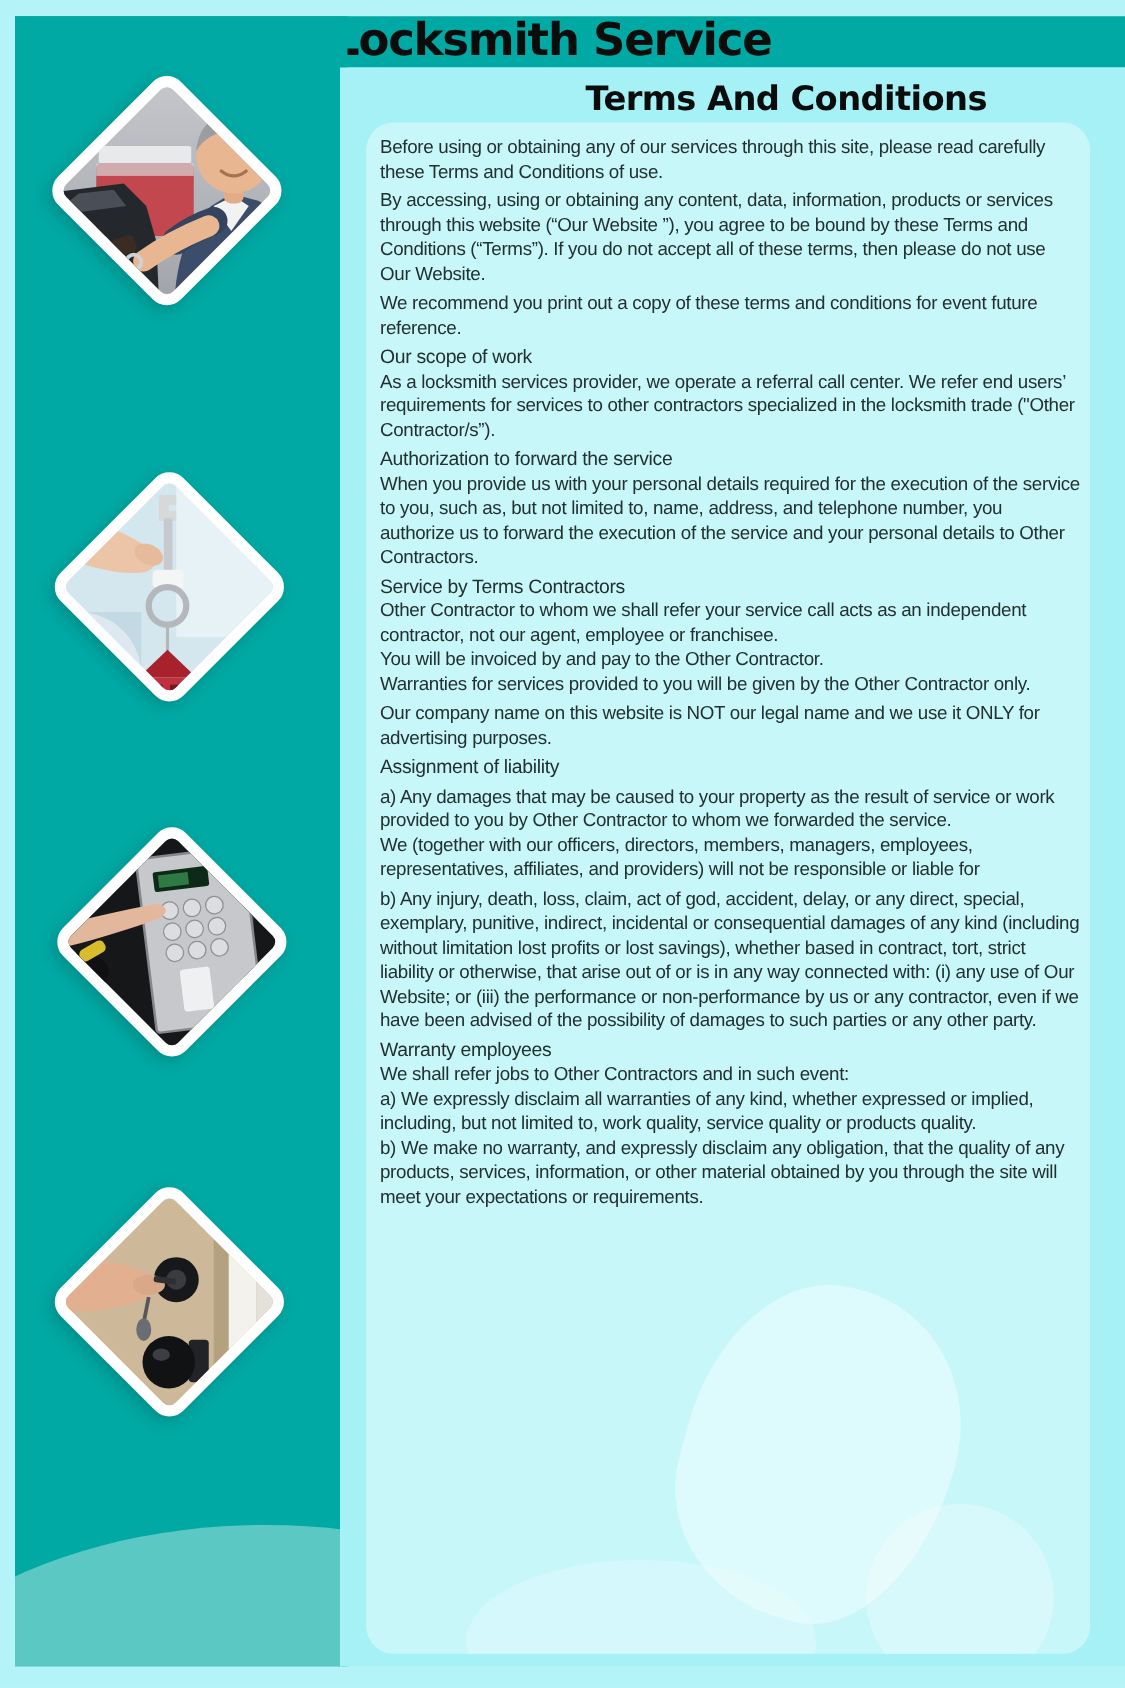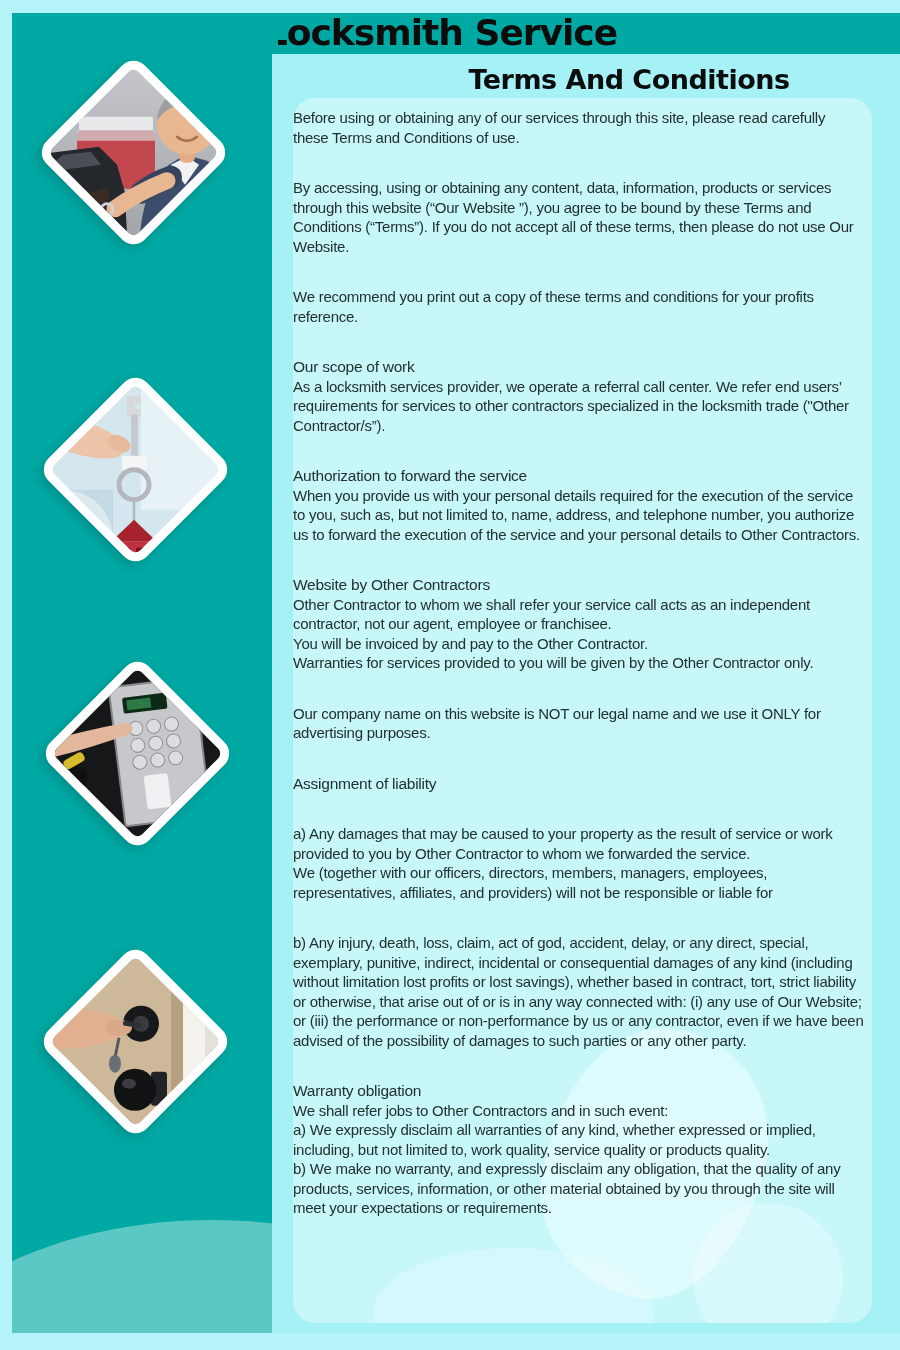--- a/index.html
+++ b/index.html
@@ -32,27 +32,27 @@
   .d3{left:56px;top:671px;}
   .d4{left:54px;top:959px;}
 
   
   .content{position:absolute;left:272px;top:54px;width:714px;height:1279px;background:var(--content-bg);}
   .content h2{
     margin-top:10px;text-align:center;font-family:"DejaVu Sans",sans-serif;font-weight:800;
     font-size:27px;letter-spacing:-.5px;color:var(--title-color);
   }
   .terms-box{position:absolute;left:21px;top:44px;width:579px;height:1225px;background:var(--box-bg);
-    border-radius:22px;padding:10px 8px 0 0;overflow:hidden;}
+    border-radius:22px;padding:10px 8px 0 11px;overflow:hidden;}
   .deco{position:absolute;background:rgba(255,255,255,.38);}
   .deco-s{left:255px;top:930px;width:215px;height:270px;border-radius:48% 52% 45% 55%/55% 45% 60% 40%;transform:rotate(15deg);}
   .deco-c{left:400px;top:1105px;width:150px;height:150px;border-radius:50%;background:rgba(255,255,255,.30);}
   .deco-b{left:80px;top:1150px;width:280px;height:130px;border-radius:50%;background:rgba(255,255,255,.22);}
   #blocks{position:relative;z-index:1;}
-  .blk{font-size:15px;line-height:19.5px;letter-spacing:-.25px;color:var(--text-color);margin-top:31px;white-space:pre-line;}
+  .blk{font-size:15px;line-height:19.5px;letter-spacing:-.25px;color:var(--text-color);margin-top:4px;white-space:pre-line;}
   .blk.h{font-weight:normal;font-size:15.5px;}
   .blk.tight{margin-top:0;}
   .blk:first-child{margin-top:0;}
 </style>
 </head>
 <body>
 
 <div class="page">
 
   <div class="header-bar">
@@ -174,35 +174,35 @@
 
   <div class="content">
     <h2>Terms And Conditions</h2>
     <div class="terms-box">
       <div class="deco deco-s"></div>
       <div class="deco-c deco"></div>
       <div class="deco-b deco"></div>
       <div id="blocks">
           <div class="blk p">Before using or obtaining any of our services through this site, please read carefully these Terms and Conditions of use.</div>
           <div class="blk p">By accessing, using or obtaining any content, data, information, products or services through this website (“Our Website ”), you agree to be bound by these Terms and Conditions (“Terms”). If you do not accept all of these terms, then please do not use Our Website.</div>
-          <div class="blk p">We recommend you print out a copy of these terms and conditions for your profits reference.</div>
+          <div class="blk p">We recommend you print out a copy of these terms and conditions for event future reference.</div>
           <div class="blk h">Our scope of work</div>
           <div class="blk p tight">As a locksmith services provider, we operate a referral call center. We refer end users’ requirements for services to other contractors specialized in the locksmith trade ("Other Contractor/s”).</div>
           <div class="blk h">Authorization to forward the service</div>
           <div class="blk p tight">When you provide us with your personal details required for the execution of the service to you, such as, but not limited to, name, address, and telephone number, you authorize us to forward the execution of the service and your personal details to Other Contractors.</div>
-          <div class="blk h">Website by Other Contractors</div>
+          <div class="blk h">Service by Terms Contractors</div>
           <div class="blk p tight">Other Contractor to whom we shall refer your service call acts as an independent contractor, not our agent, employee or franchisee.
 You will be invoiced by and pay to the Other Contractor.
 Warranties for services provided to you will be given by the Other Contractor only.</div>
           <div class="blk p">Our company name on this website is NOT our legal name and we use it ONLY for advertising purposes.</div>
           <div class="blk h">Assignment of liability</div>
           <div class="blk p">a) Any damages that may be caused to your property as the result of service or work provided to you by Other Contractor to whom we forwarded the service.</div>
           <div class="blk p tight">We (together with our officers, directors, members, managers, employees, representatives, affiliates, and providers) will not be responsible or liable for</div>
           <div class="blk p">b) Any injury, death, loss, claim, act of god, accident, delay, or any direct, special, exemplary, punitive, indirect, incidental or consequential damages of any kind (including without limitation lost profits or lost savings), whether based in contract, tort, strict liability or otherwise, that arise out of or is in any way connected with: (i) any use of Our Website; or (iii) the performance or non-performance by us or any contractor, even if we have been advised of the possibility of damages to such parties or any other party.</div>
-          <div class="blk h">Warranty obligation</div>
+          <div class="blk h">Warranty employees</div>
           <div class="blk p tight">We shall refer jobs to Other Contractors and in such event:
 a) We expressly disclaim all warranties of any kind, whether expressed or implied, including, but not limited to, work quality, service quality or products quality.
 b) We make no warranty, and expressly disclaim any obligation, that the quality of any products, services, information, or other material obtained by you through the site will meet your expectations or requirements.</div>
         </div>
     </div>
   </div>
 
 </div>
 
 </body></html>

